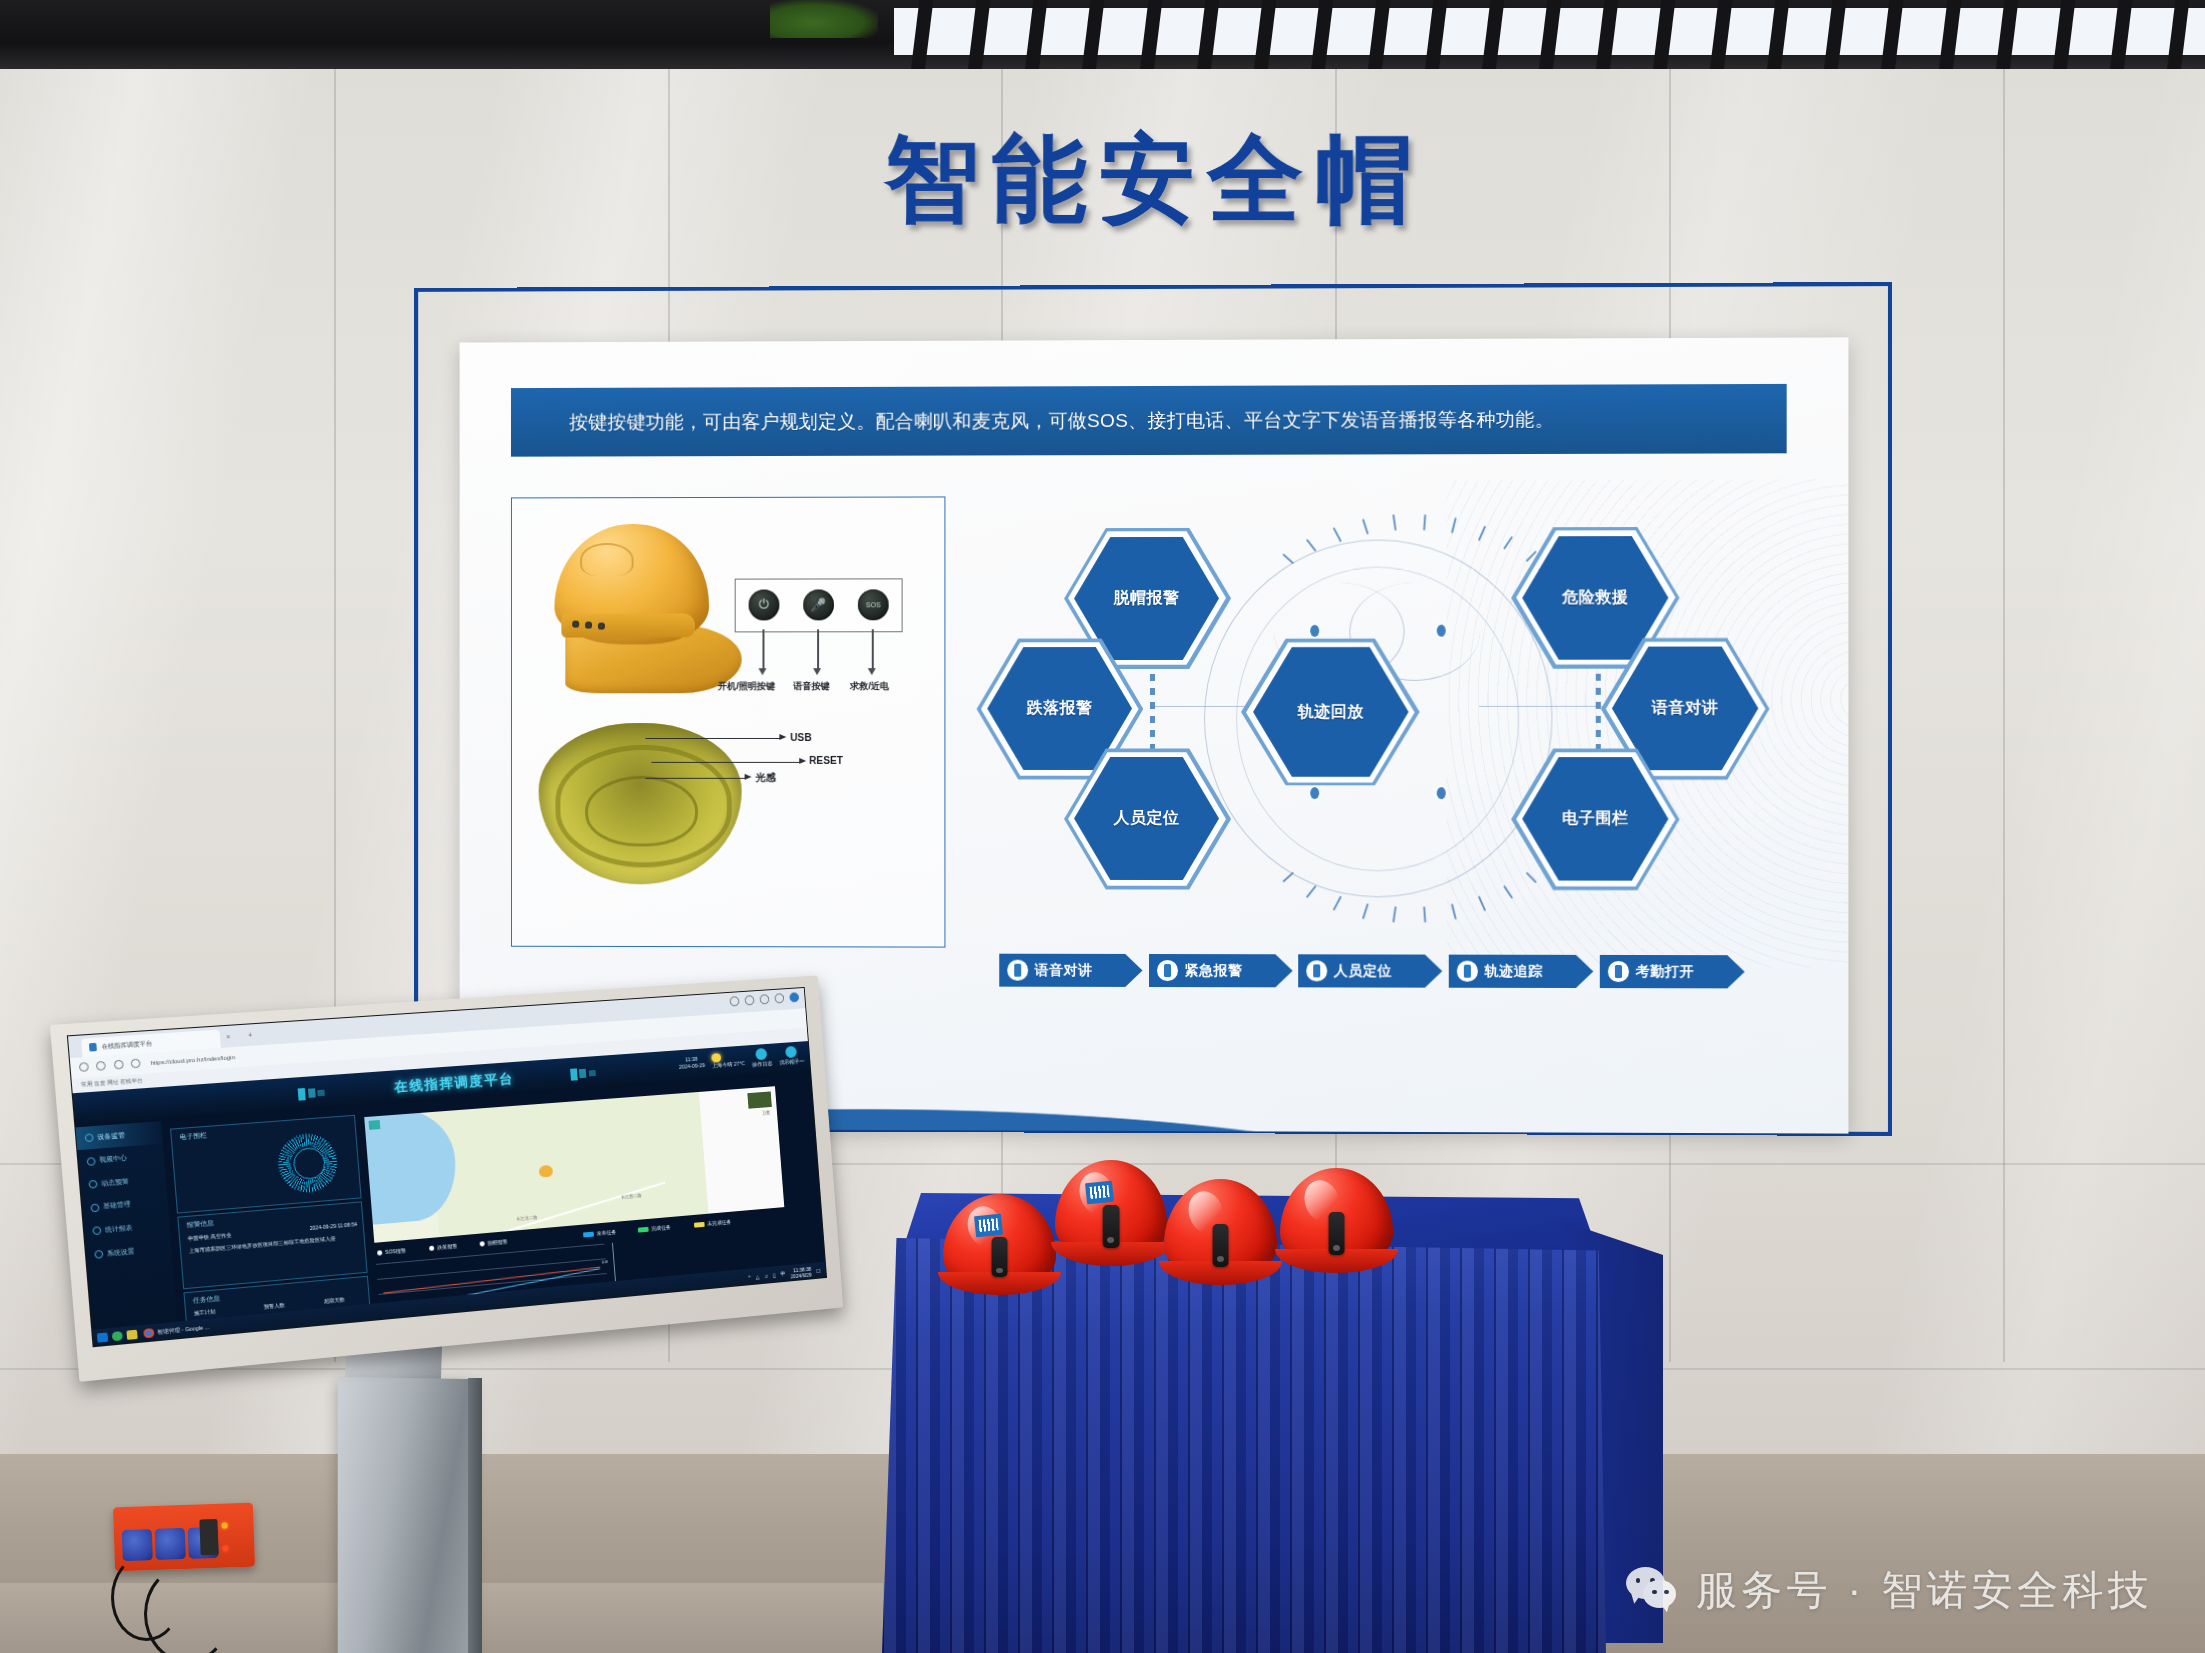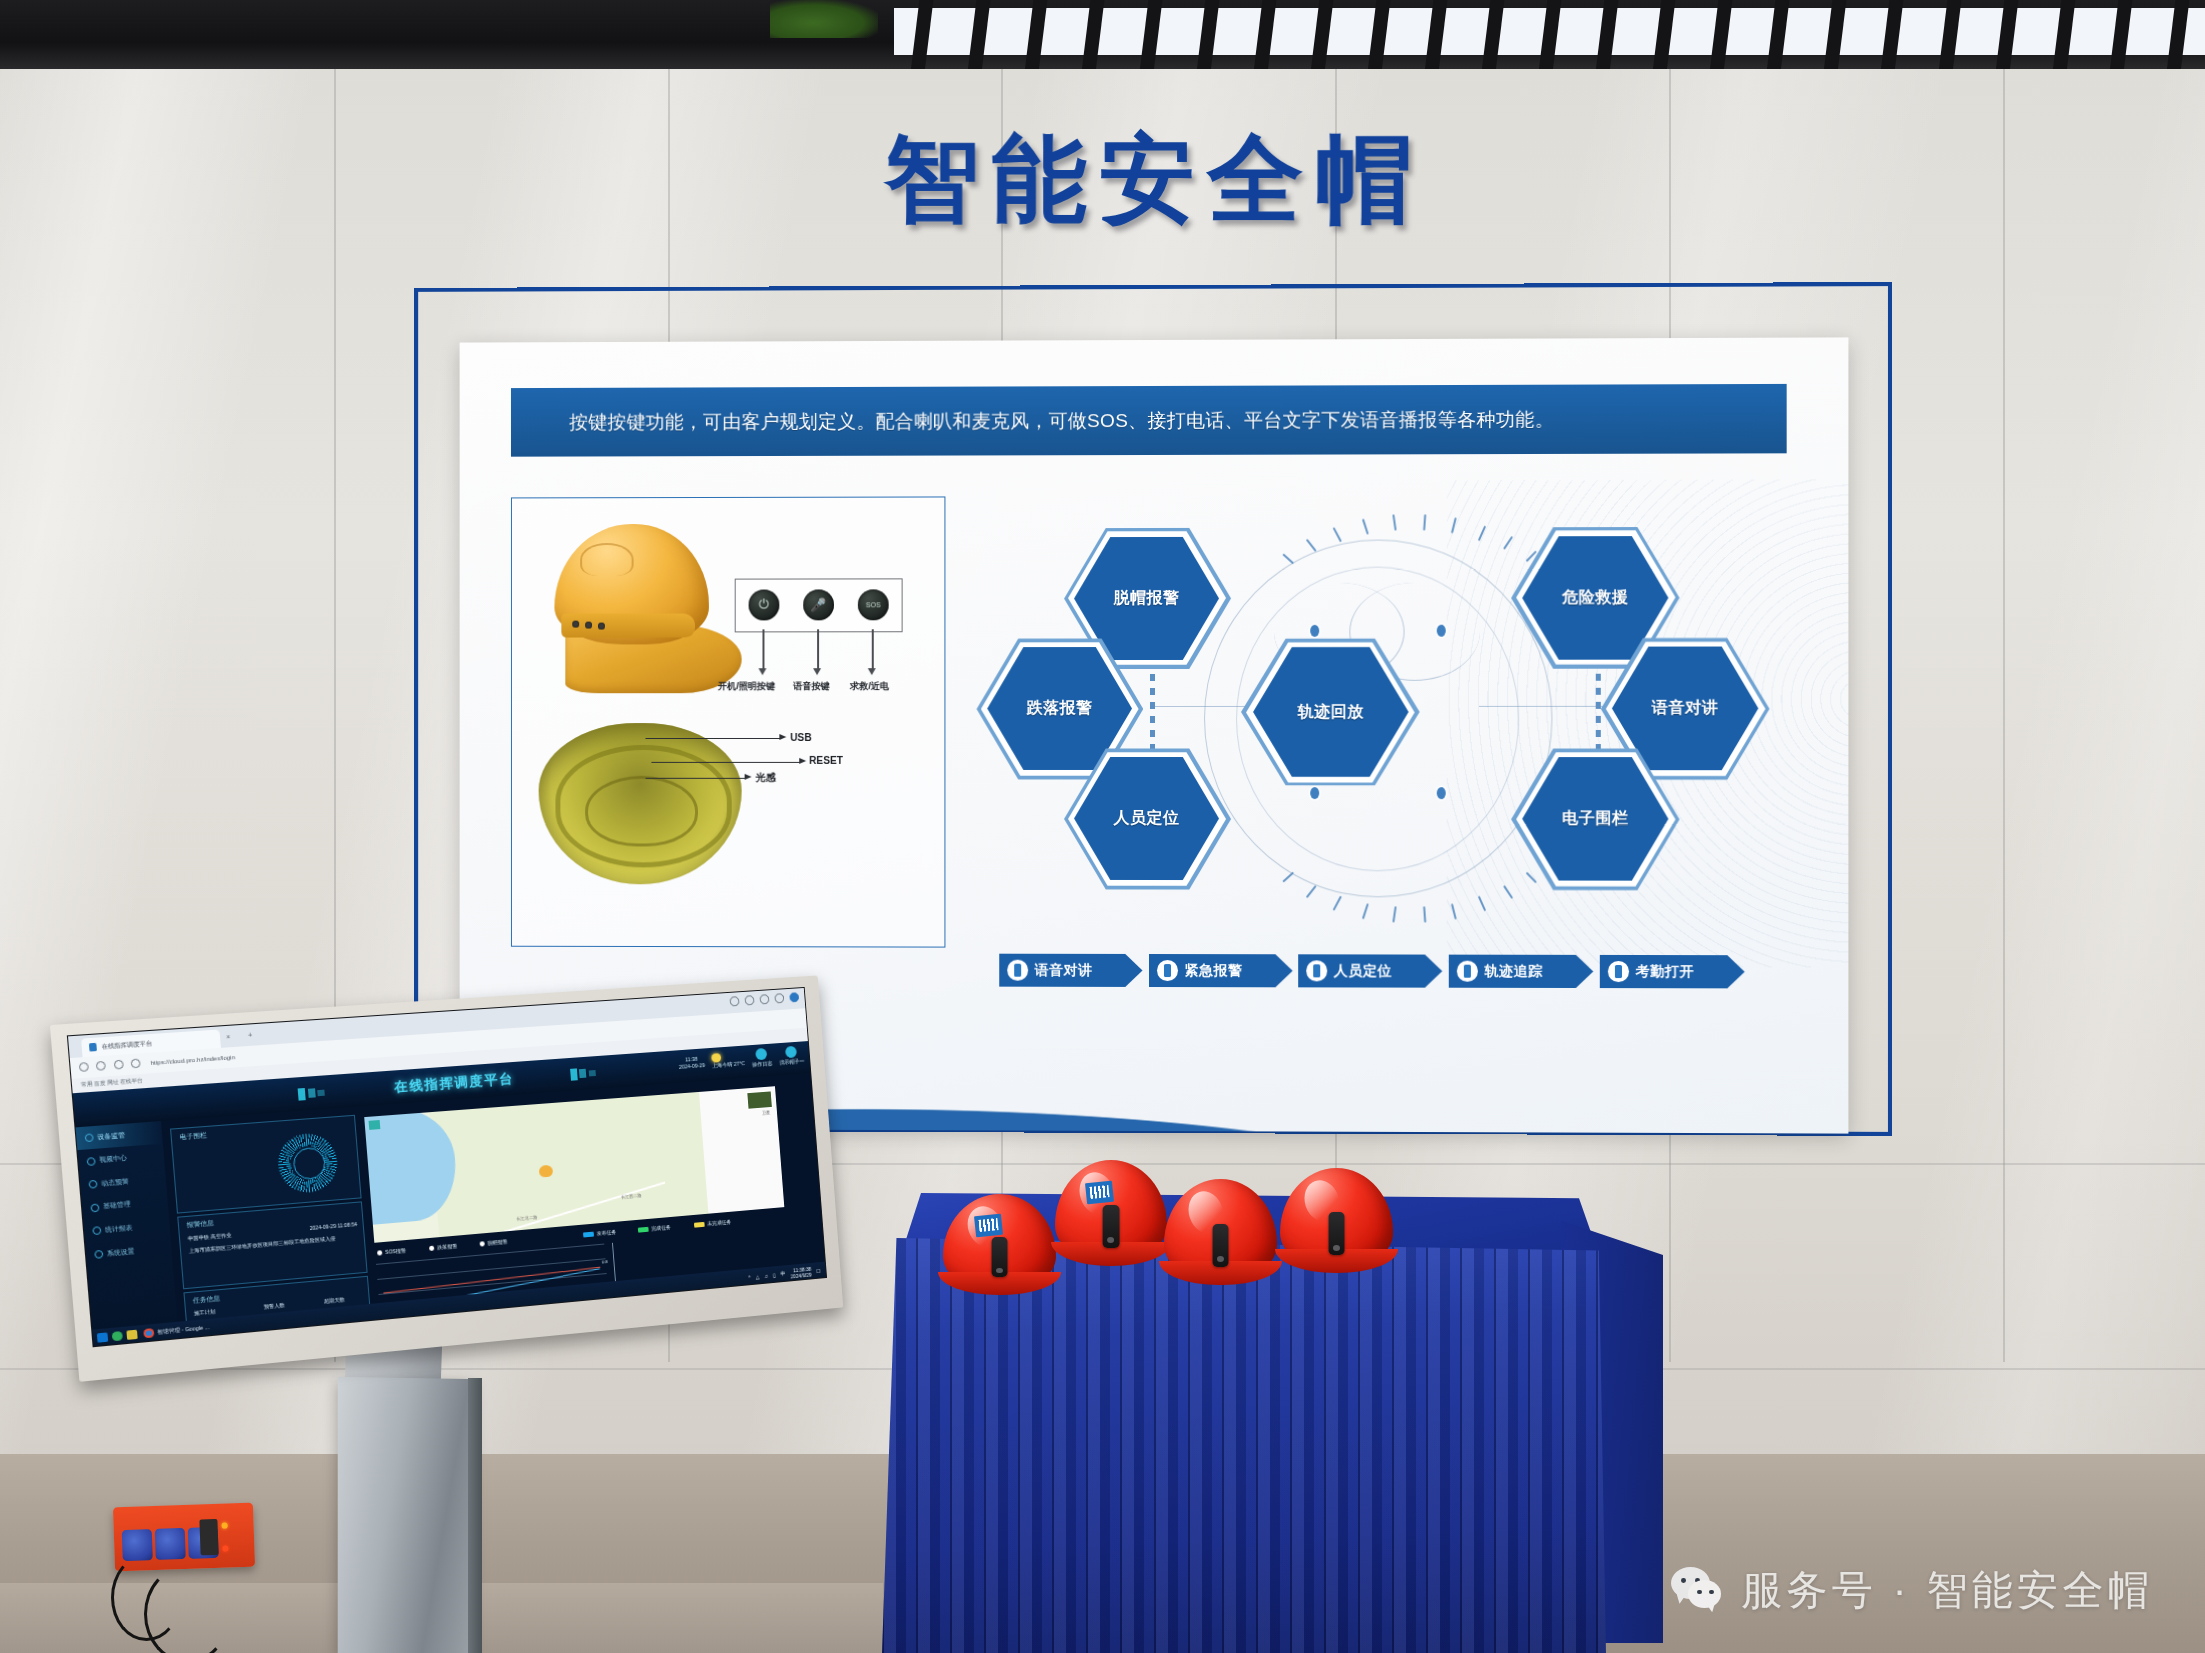--- a/index.html
+++ b/index.html
@@ -864,17 +864,17 @@
 
   <div class="wm">
     <div class="wm-wechat">
       <div class="wm-b1"></div>
       <div class="wm-e" style="left:9.7px;top:10.8px;"></div>
       <div class="wm-e" style="left:24px;top:10.8px;"></div>
       <div class="wm-b2"></div>
       <div class="wm-e" style="left:26px;top:22.6px;background:#24303f;"></div>
       <div class="wm-e" style="left:38px;top:22.6px;background:#24303f;"></div>
     </div>
-    <div class="wm-tx">服务号 · 智能安全帽</div>
+    <div class="wm-tx">服务号 · 智诺安全科技</div>
   </div>
 
 </div>
 
 
 </body></html>

